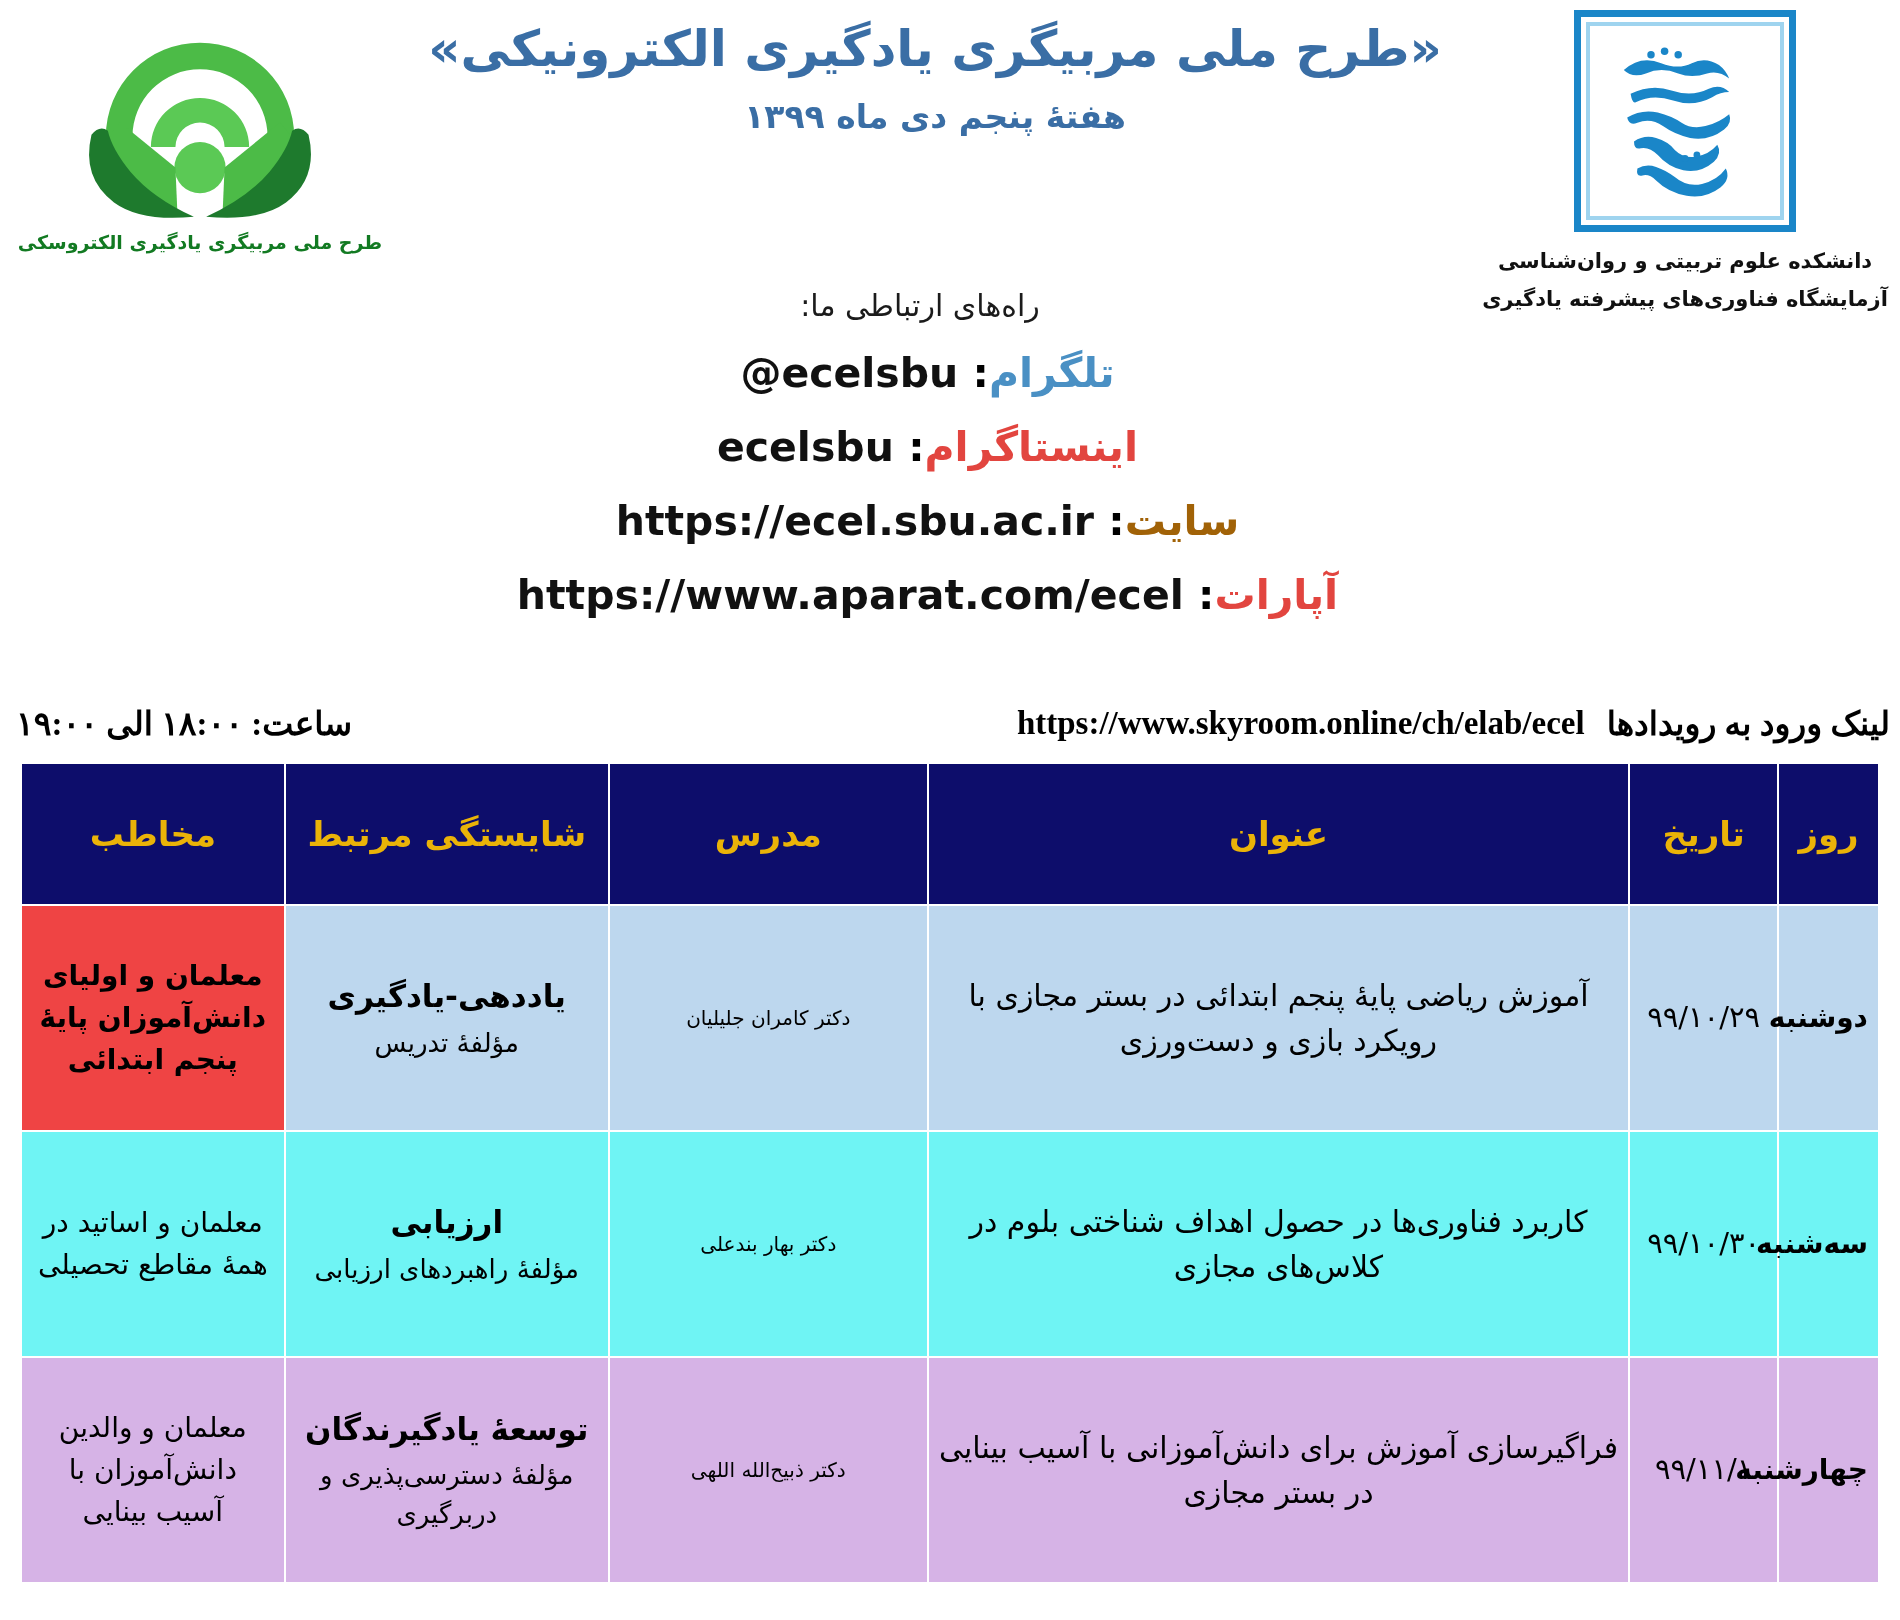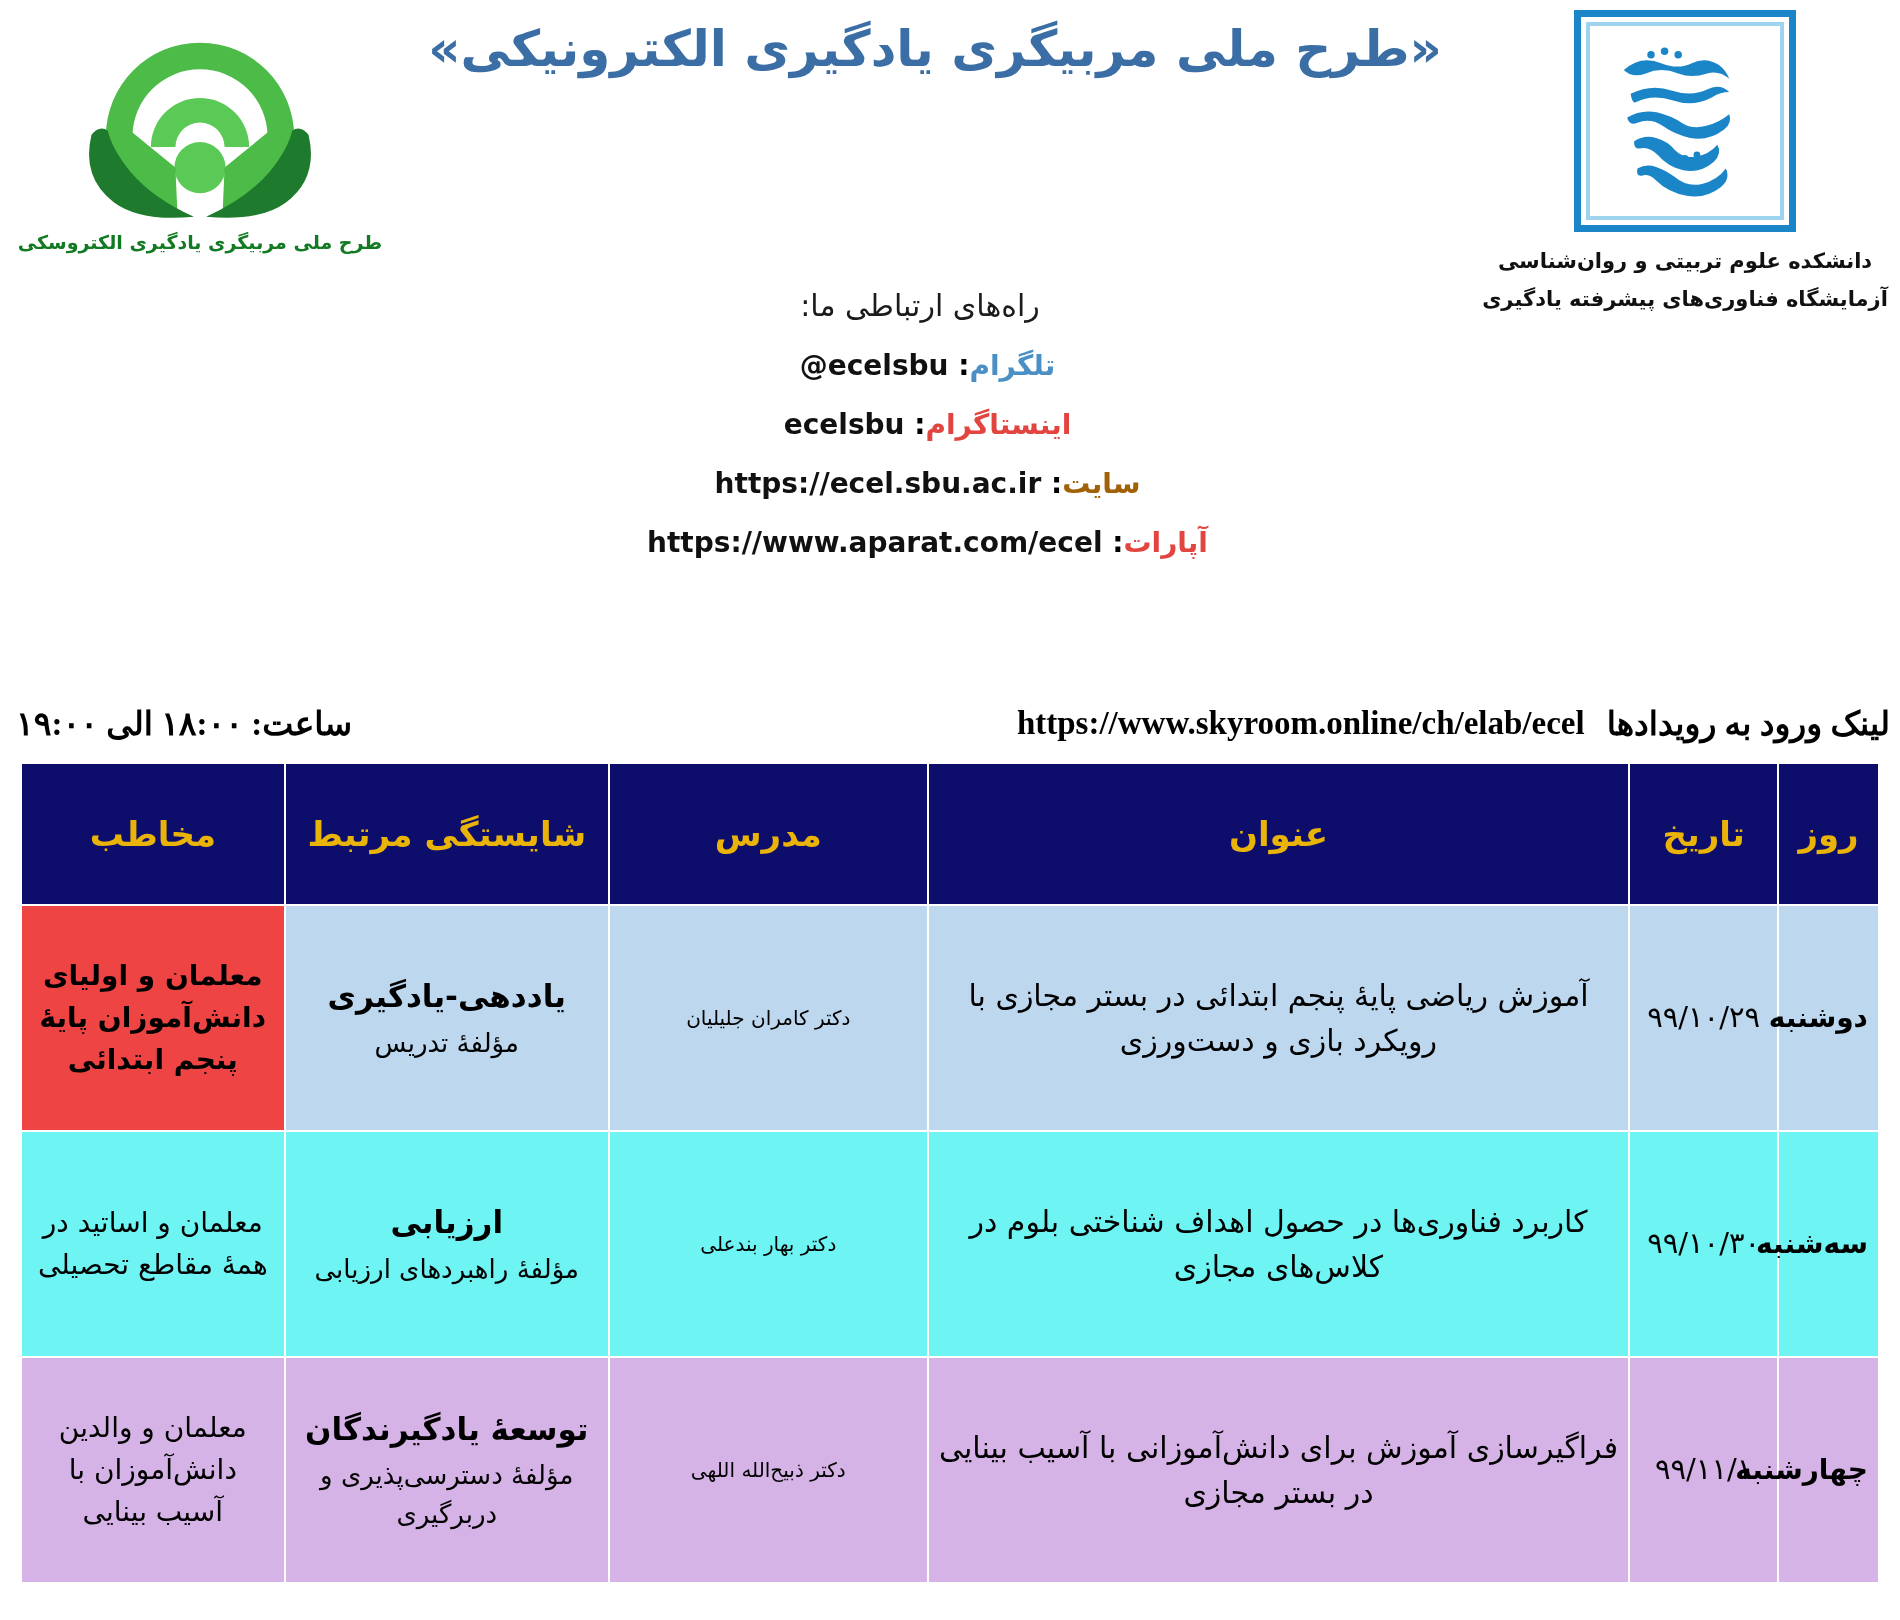--- a/index.html
+++ b/index.html
@@ -65,21 +65,21 @@
   .contact{
     position:absolute;top:288px;right:0;left:0;
     text-align:center;
   }
   .contact-head{
     font-size:30px;color:#1b1b1b;font-weight:normal;
     margin-bottom:26px;
     padding-right:60px;
   }
   .contact-row{
-    font-size:28px;margin-bottom:26px;font-weight:bold;direction:rtl;
+    font-size:41px;margin-bottom:26px;font-weight:bold;direction:rtl;
     padding-right:60px;
     padding-left:15px;
   }
   .lbl-telegram{color:#4a90c4;font-weight:bold;}
   .lbl-instagram{color:#e2453f;font-weight:bold;}
   .lbl-site{color:#a16207;font-weight:bold;}
   .lbl-aparat{color:#e2453f;font-weight:bold;}
   .val{color:#111;font-weight:bold;direction:ltr;display:inline-block;}
 
   
@@ -160,20 +160,21 @@
               <circle cx="64" cy="72" r="2"></circle>
           </g>
         </svg>
       </div>
       <div class="fac-line">دانشکده علوم تربیتی و روان‌شناسی</div>
       <div class="fac-line second">آزمایشگاه فناوری‌های پیشرفته یادگیری</div>
     </div>
 
     <div class="title-col">
       <div class="main-title">«طرح ملی مربیگری یادگیری الکترونیکی»</div>
+      <div class="sub-title">هفتهٔ پنجم دی ماه ۱۳۹۹</div>
     </div>
 
     <div class="logo-left">
       <div class="ecel-logo">
         <svg viewBox="0 0 260 210" aria-hidden="true">
 
           <path d="M38 120 A92 92 0 0 1 222 120 L196 120 A66 66 0 0 0 64 120 Z" fill="#4cbb47"></path>
 
           <path d="M82 130 A48 48 0 0 1 178 130 L154 130 A24 24 0 0 0 106 130 Z" fill="#5bc955"></path>
 

